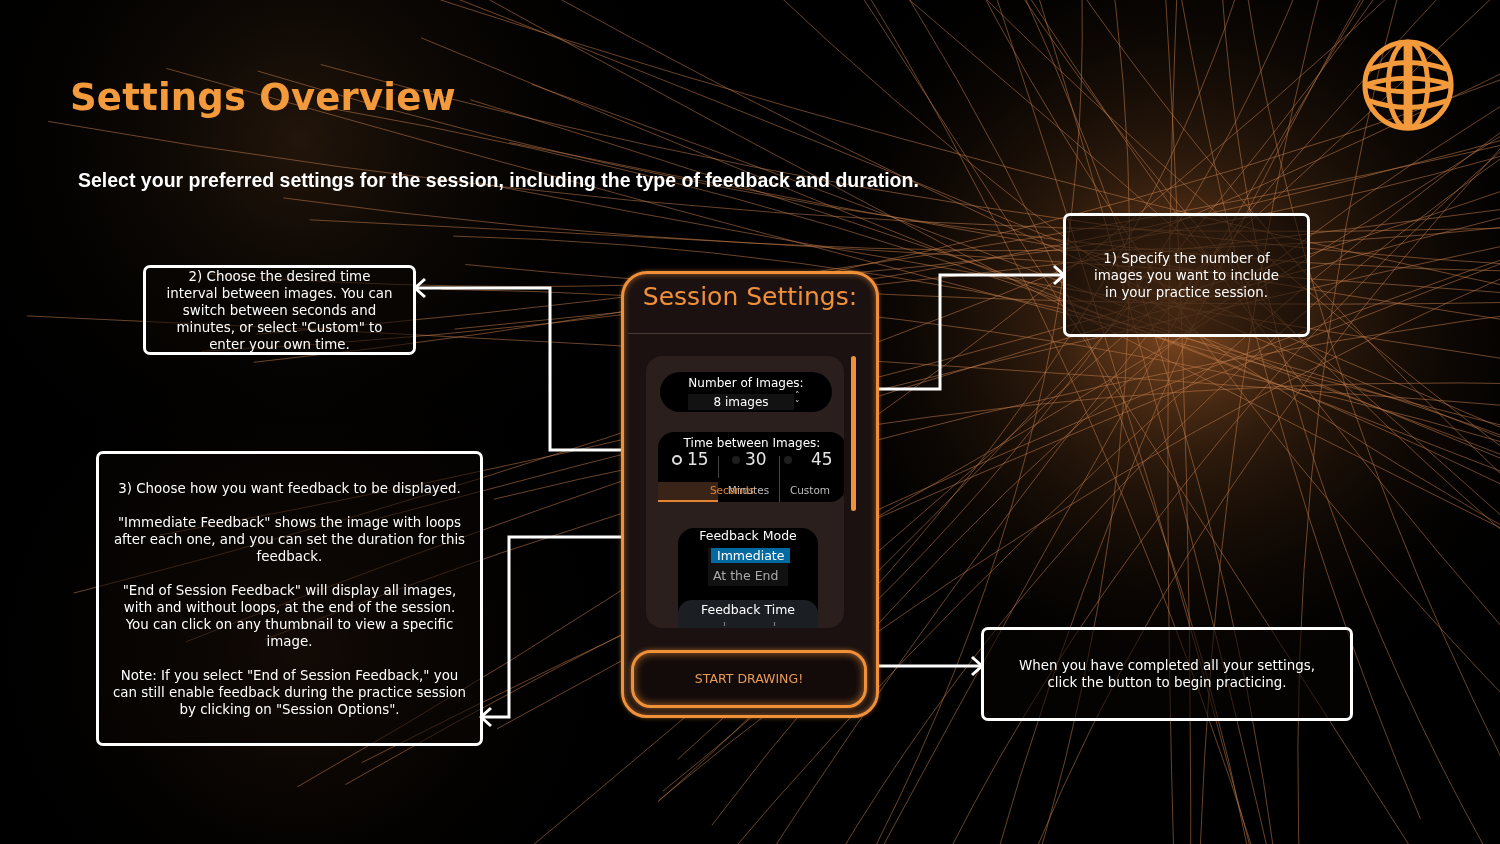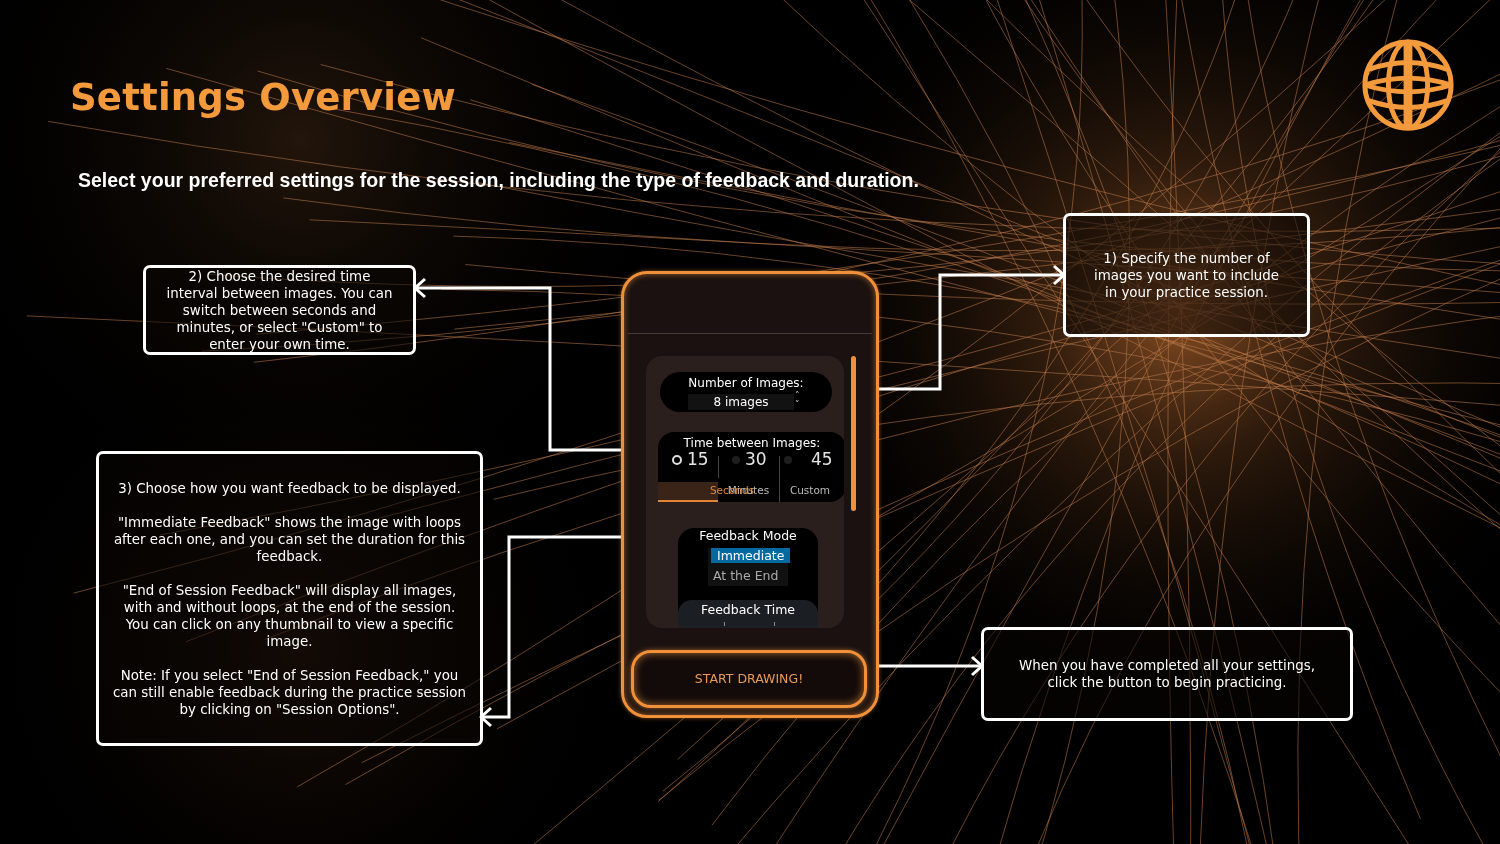--- a/index.html
+++ b/index.html
@@ -246,20 +246,21 @@
     <p class="para">"Immediate Feedback" shows the image with loops after each one, and you can set the duration for this feedback.</p>
     <p class="para">"End of Session Feedback" will display all images, with and without loops, at the end of the session. You can click on any thumbnail to view a specific image.</p>
     <p class="para">Note: If you select "End of Session Feedback," you can still enable feedback during the practice session by clicking on "Session Options".</p>
   </div>
 </div>
 <div class="callout c4">
   <p>When you have completed all your settings, click the button to begin practicing.</p>
 </div>
 
 <div class="panel">
+  <div class="panel-title">Session Settings:</div>
   <div class="panel-divider"></div>
 
   <div class="inner">
     <div class="num-box">
       <div class="num-label">Number of Images:</div>
       <div class="num-field">8 images</div>
       <div class="num-spin">
         <div>˄</div>
         <div>˅</div>
       </div>

